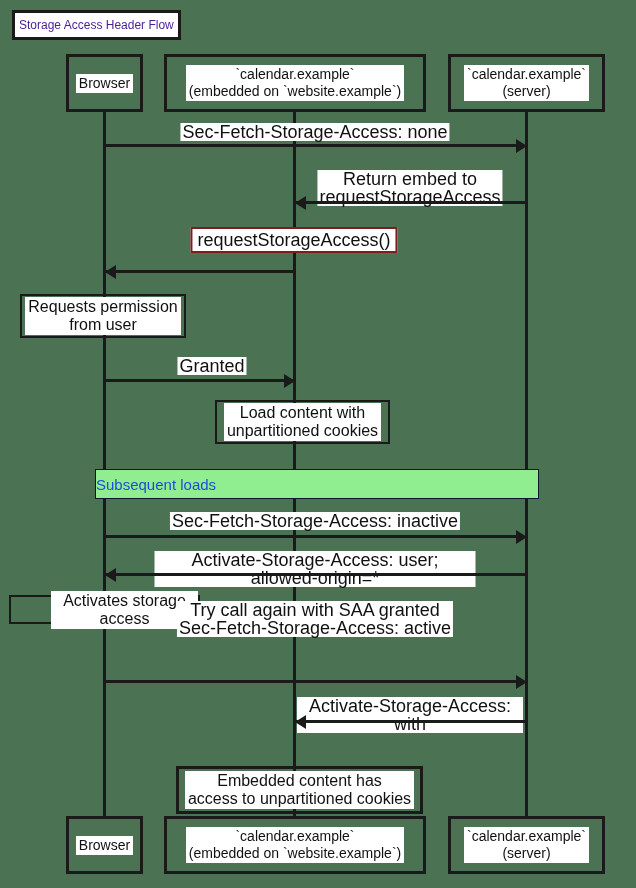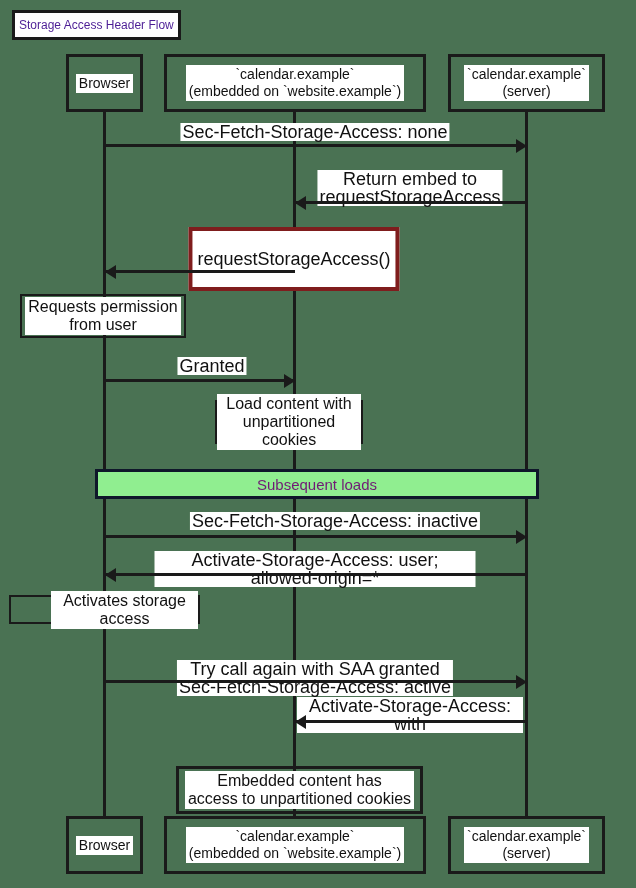--- a/index.html
+++ b/index.html
@@ -108,26 +108,26 @@
     line-height: 18px;
     text-align: center;
     padding: 1px 3px;
     white-space: pre-line;
   }
 
   
   .divider {
     position: absolute;
     box-sizing: border-box;
-    border: 3px solid #0f172a;
+    border: 1px solid #0f172a;
     display: flex;
     align-items: center;
-    justify-content: center;
+    justify-content: flex-start;
     font-size: 15px;
-    color: #701a75;
+    color: #1d4ed8;
   }
 </style>
 </head>
 <body>
 
 <div id="diagram">
 
   <div class="title-box">Storage Access Header Flow</div>
 
   <div class="lifeline" style="left:103px; top:112px; height:706px;"></div>
@@ -150,55 +150,55 @@
 
   <div class="msg-label" style="left:315px; top:123px;">Sec-Fetch-Storage-Access: none</div>
   <div class="msg-line" style="left:105px; top:144px; width:416px;"></div>
   <div class="arrowhead right" style="left:516px; top:139px;"></div>
 
   <div class="msg-label" style="left:410px; top:152px;margin-top:18px;">Return embed to
 requestStorageAccess</div>
   <div class="msg-line" style="left:295px; top:201px; width:230px;"></div>
   <div class="arrowhead left" style="left:295px; top:196px;"></div>
 
-  <div class="msg-label" style="left:294px; top:227px; border:4px solid #7f1d1d; padding:19px 5px;">requestStorageAccess()</div>
+  <div class="msg-label" style="left:294px; top:227px; border:2px solid #7f1d1d; padding:2px 5px;">requestStorageAccess()</div>
   <div class="msg-line" style="left:105px; top:270px; width:190px;"></div>
   <div class="arrowhead left" style="left:105px; top:265px;"></div>
 
   <div class="note" style="left:20px; top:294px; width:166px; height:44px;">
     <span class="ntext">Requests permission
 from user</span>
   </div>
 
   <div class="msg-label" style="left:200px; top:357px;margin-left:12px;">Granted</div>
   <div class="msg-line" style="left:105px; top:379px; width:190px;"></div>
   <div class="arrowhead right" style="left:284px; top:374px;"></div>
 
-  <div class="note" style="left:215px; top:400px; width:148px; height:44px;">
+  <div class="note" style="left:215px; top:400px; width:175px; height:44px;">
     <span class="ntext">Load content with
 unpartitioned cookies</span>
   </div>
 
   <div class="divider" style="left:95px; top:469px; width:444px; height:30px; background:#90ee90;">
     <span>Subsequent loads</span>
   </div>
 
-  <div class="msg-label" style="left:315px; top:512px;margin-left:20px;">Sec-Fetch-Storage-Access: inactive</div>
+  <div class="msg-label" style="left:315px; top:512px;">Sec-Fetch-Storage-Access: inactive</div>
   <div class="msg-line" style="left:105px; top:535px; width:416px;"></div>
   <div class="arrowhead right" style="left:516px; top:530px;"></div>
 
   <div class="msg-label" style="left:315px; top:551px;">Activate-Storage-Access: user; allowed-origin=*</div>
   <div class="msg-line" style="left:105px; top:573px; width:420px;"></div>
   <div class="arrowhead left" style="left:105px; top:568px;"></div>
 
   <div class="note" style="left:9px; top:595px; width:191px; height:29px;padding-left:40px;">
     <span class="ntext">Activates storage access</span>
   </div>
 
-  <div class="msg-label" style="left:315px; top:660px;">Try call again with SAA granted
+  <div class="msg-label" style="left:315px; top:601px;">Try call again with SAA granted
 Sec-Fetch-Storage-Access: active</div>
   <div class="msg-line" style="left:105px; top:680px; width:416px;"></div>
   <div class="arrowhead right" style="left:516px; top:675px;"></div>
 
   <div class="msg-label" style="left:410px; top:697px;">Activate-Storage-Access: with</div>
   <div class="msg-line" style="left:295px; top:720px; width:230px;"></div>
   <div class="arrowhead left" style="left:295px; top:715px;"></div>
 
   <div class="note" style="left:176px; top:742px; width:247px; height:48px; border-width:3px;margin-top:24px;">
     <span class="ntext">Embedded content has

